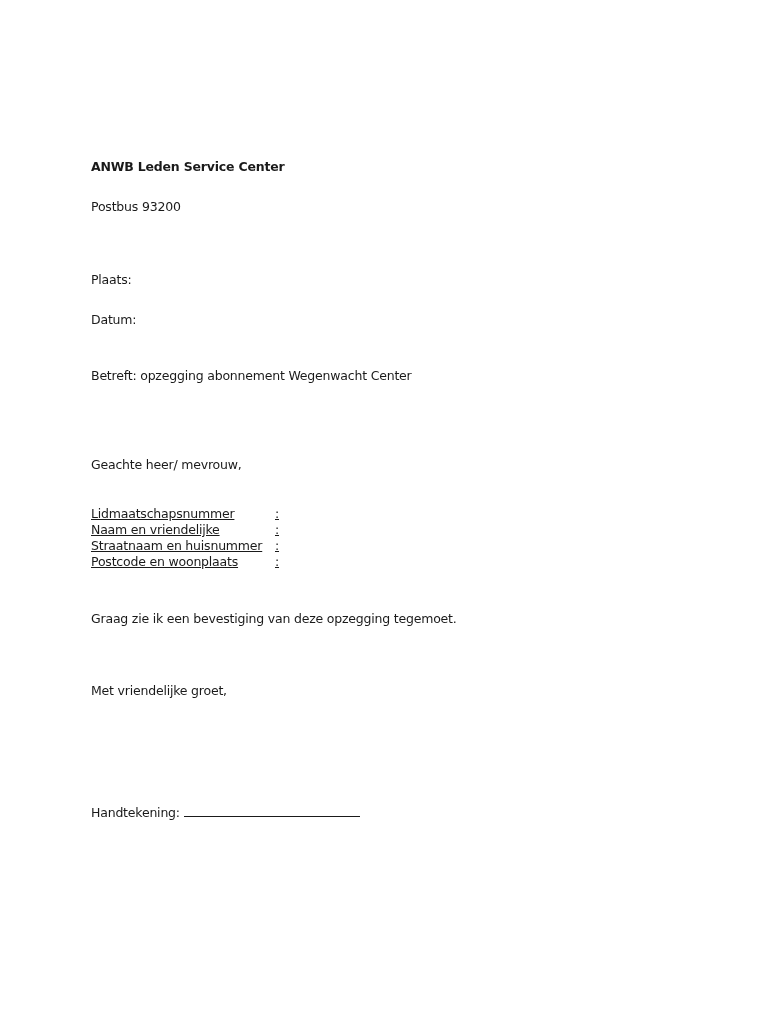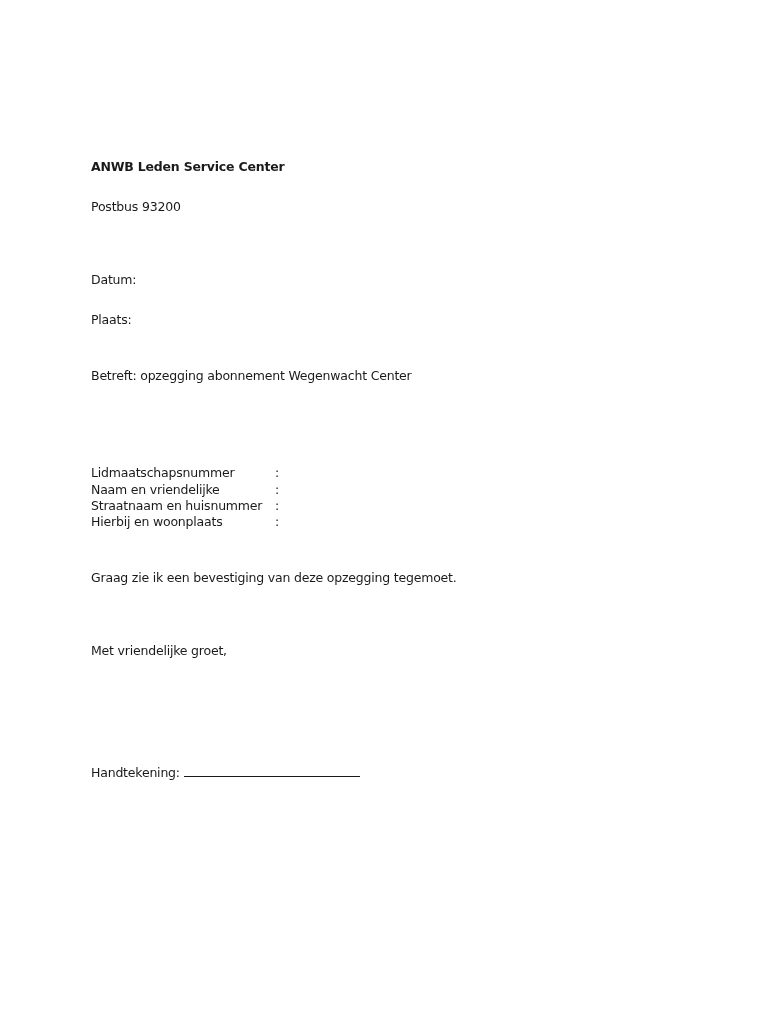--- a/index.html
+++ b/index.html
@@ -5,64 +5,65 @@
   html, body { margin: 0; padding: 0; background: #ffffff; }
   body { width: 770px; height: 1024px; position: relative; overflow: hidden;
          font-family: "DejaVu Sans", sans-serif; color: #1a1a1a; font-size: 12.5px; }
   .page { position: absolute; left: 91px; top: 135px; width: 600px; }
   .line { height: 16.2px; line-height: 16.2px; white-space: nowrap; letter-spacing: -0.2px; margin-top: 24px; }
   .bold { font-weight: bold; }
   .gap1 { height: 16.2px; }
   .gap2 { height: 32.4px; }
   .gap3 { height: 48.6px; }
   .gap5 { height: 81px; }
-  .row { display: flex; height: 16.2px; line-height: 16.2px; white-space: nowrap; letter-spacing: -0.2px; }
+  .row { display: flex; height: 16.2px; line-height: 16.2px; white-space: nowrap; letter-spacing: -0.2px; text-decoration: underline; }
   .row .lbl { width: 184px; }
   .row .colon { width: 10px; }
   .sig-line { display: inline-block; border-bottom: 1px solid #1a1a1a; width: 176px; height: 12px; vertical-align: baseline; margin-left: 4px; }
 </style>
 </head>
 <body>
 
 <div class="page">
   <div class="line bold">ANWB Leden Service Center</div>
   <div class="line">Postbus 93200</div>
 
   <div class="gap2"></div>
 
+  <div class="line">Plaats:</div>
   <div class="line">Datum:</div>
-  <div class="line">Plaats:</div>
 
   <div class="gap1"></div>
 
   <div class="line">Betreft: opzegging abonnement Wegenwacht Center</div>
 
   <div class="gap3"></div>
 
+  <div class="line">Geachte heer/ mevrouw,</div>
 
   <div class="gap1"></div>
 
 
   <div class="gap1"></div>
 
   <div>
     <div class="row">
       <span class="lbl">Lidmaatschapsnummer</span>
       <span class="colon">:</span>
     </div>
     <div class="row">
       <span class="lbl">Naam en vriendelijke</span>
       <span class="colon">:</span>
     </div>
     <div class="row">
       <span class="lbl">Straatnaam en huisnummer</span>
       <span class="colon">:</span>
     </div>
     <div class="row">
-      <span class="lbl">Hierbij en woonplaats</span>
+      <span class="lbl">Postcode en woonplaats</span>
       <span class="colon">:</span>
     </div>
   </div>
 
   <div class="gap1"></div>
 
   <div class="line">Graag zie ik een bevestiging van deze opzegging tegemoet.</div>
 
   <div class="gap2"></div>
 

